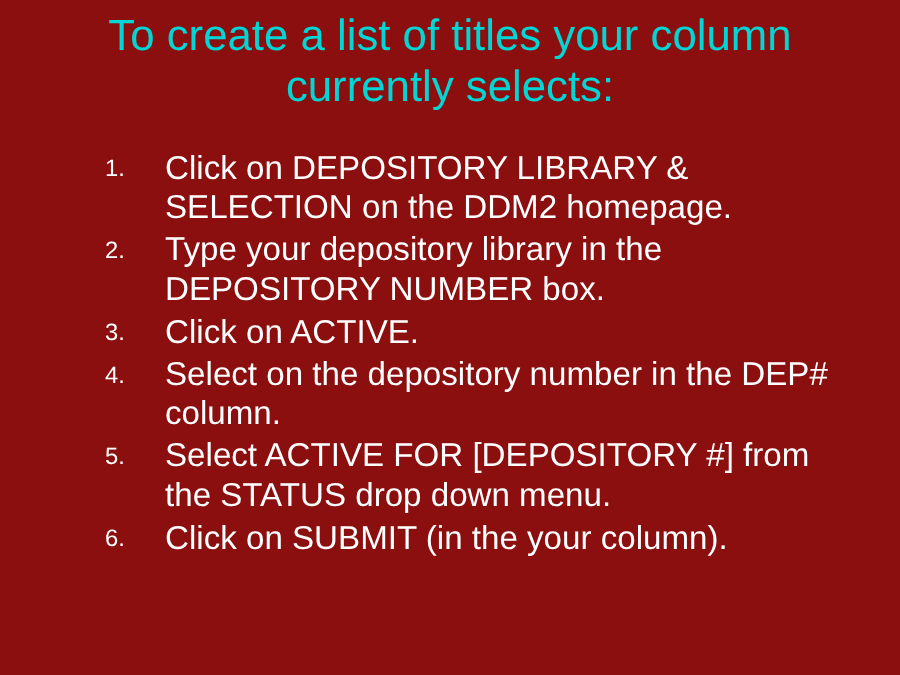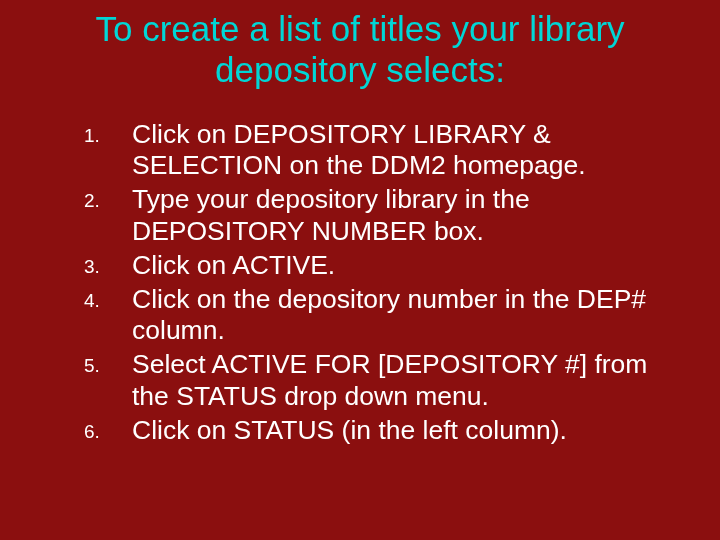--- a/index.html
+++ b/index.html
@@ -46,22 +46,22 @@
     left: -48px;
     top: 6px;
     font-size: 19px;
     color: #ffffff;
   }
 </style>
 </head>
 <body>
 
 <div class="slide">
-  <h1 class="title">To create a list of titles your library depository selects:</h1>
+  <h1 class="title">To create a list of titles your column currently selects:</h1>
   <ol class="steps">
     <li>Click on DEPOSITORY LIBRARY &amp; SELECTION on the DDM2 homepage.</li>
     <li>Type your depository library in the DEPOSITORY NUMBER box.</li>
     <li>Click on ACTIVE.</li>
-    <li>Click on the depository number in the DEP# column.</li>
+    <li>Select on the depository number in the DEP# column.</li>
     <li>Select ACTIVE FOR [DEPOSITORY #] from the STATUS drop down menu.</li>
-    <li>Click on STATUS (in the left column).</li>
+    <li>Click on SUBMIT (in the your column).</li>
   </ol>
 </div>
 
 </body></html>

